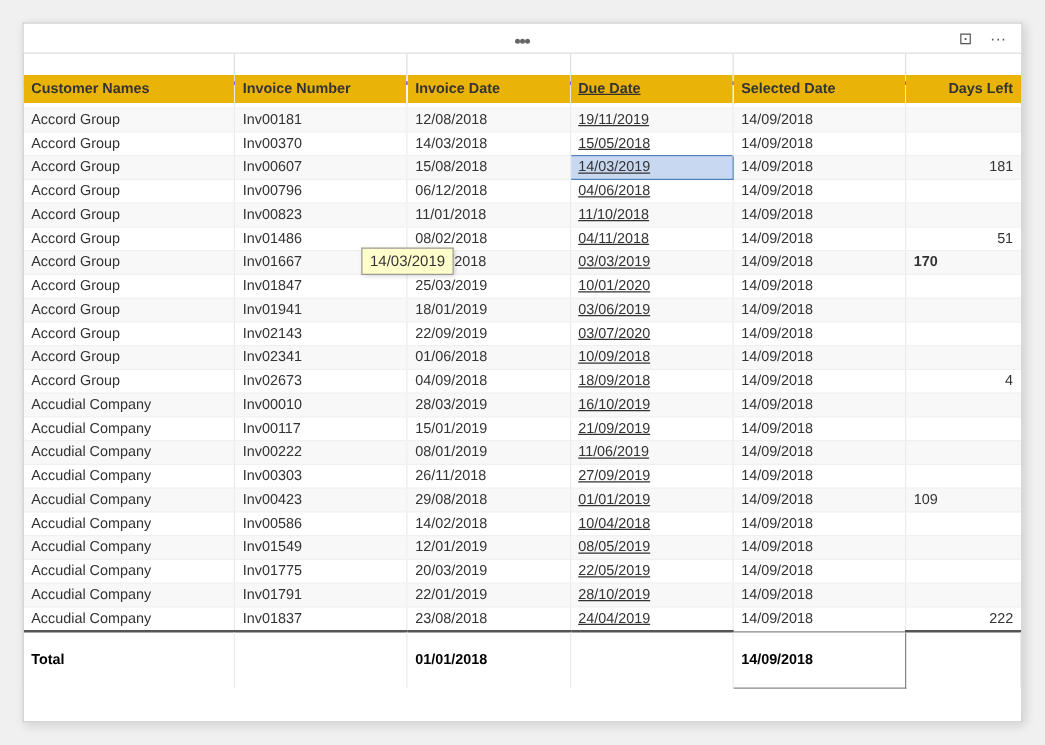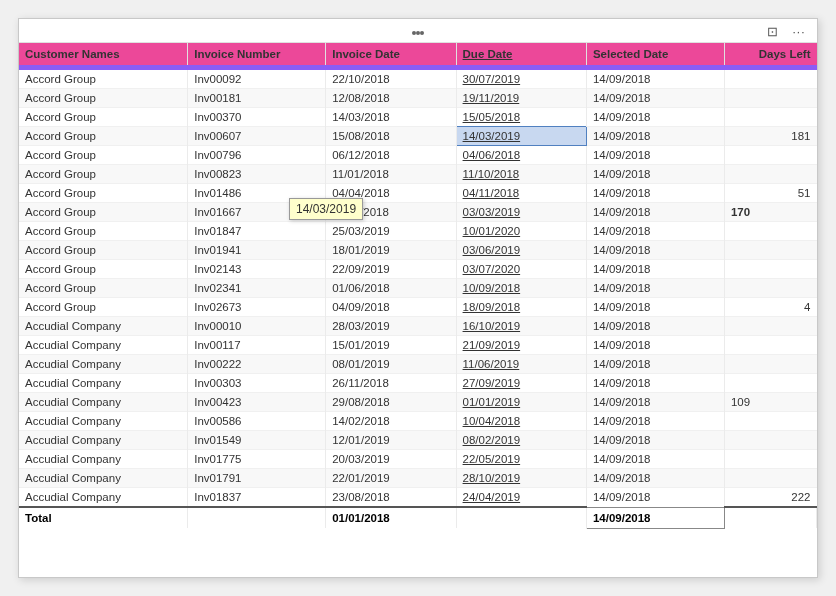--- a/index.html
+++ b/index.html
@@ -75,30 +75,30 @@
       overflow-y: auto;
       overflow-x: hidden;
       position: relative;
     }
     table {
       width: 100%;
       border-collapse: collapse;
       table-layout: fixed;
     }
     thead th {
-      background: #ec4899;
-      border-bottom: 5px solid #8b5cf6;
+      background: #eab308;
+      border-bottom: 3px solid #8b5cf6;
       border-right: 1px solid #e0e0e0;
       padding: 5px 6px;
       text-align: left;
       font-weight: 600;
       font-size: 11.5px;
       color: #333;
       position: sticky;
-      top: 0;
+      top: 17px;
       z-index: 2;
     }
     thead th:last-child { border-right: none; }
     tbody tr {
       border-bottom: 1px solid #f0f0f0;
     }
     tbody tr:nth-child(even) {
       background: #f8f8f8;
     }
     tbody tr:nth-child(odd) {
@@ -139,21 +139,21 @@
       background: #c8d8f0 !important;
       border: 1px solid #5080c0 !important;
     }
     
     .table-container::-webkit-scrollbar { width: 10px; }
     .table-container::-webkit-scrollbar-track { background: #f5f5f5; }
     .table-container::-webkit-scrollbar-thumb { background: #c0c0c0; border: 1px solid #aaa; }
     tfoot td {
       font-weight: 700;
       font-size: 11.5px;
-      padding: 4px 6px;
+      padding: 16px 6px;
       border-top: 2px solid #555;
       border-right: 1px solid #ebebeb;
       margin-left: 48px;
     }
     tfoot tr { background: #ffffff !important; }
     .sel-date-cell {
       border: 1px solid #888;
     }
   </style>
 </head>
@@ -230,21 +230,21 @@
               <td class="col-customer">Accord Group</td>
               <td class="col-invoice-num">Inv00823</td>
               <td class="col-invoice-date">11/01/2018</td>
               <td class="col-due-date">11/10/2018</td>
               <td class="col-selected-date">14/09/2018</td>
               <td class="col-days-left" style="text-align: right;"></td>
             </tr>
             <tr>
               <td class="col-customer">Accord Group</td>
               <td class="col-invoice-num">Inv01486</td>
-              <td class="col-invoice-date">04/04/2018</td>
+              <td class="col-invoice-date">08/02/2018</td>
               <td class="col-due-date">04/11/2018</td>
               <td class="col-selected-date">14/09/2018</td>
               <td class="col-days-left" style="text-align: right;">51</td>
             </tr>
             <tr>
               <td class="col-customer">Accord Group</td>
               <td class="col-invoice-num">Inv01667</td>
               <td class="col-invoice-date">11/04/2018</td>
               <td class="col-due-date">03/03/2019</td>
               <td class="col-selected-date">14/09/2018</td>
@@ -335,21 +335,21 @@
               <td class="col-invoice-num">Inv00586</td>
               <td class="col-invoice-date">14/02/2018</td>
               <td class="col-due-date">10/04/2018</td>
               <td class="col-selected-date">14/09/2018</td>
               <td class="col-days-left" style="text-align: right;"></td>
             </tr>
             <tr>
               <td class="col-customer">Accudial Company</td>
               <td class="col-invoice-num">Inv01549</td>
               <td class="col-invoice-date">12/01/2019</td>
-              <td class="col-due-date">08/02/2019</td>
+              <td class="col-due-date">08/05/2019</td>
               <td class="col-selected-date">14/09/2018</td>
               <td class="col-days-left" style="text-align: right;"></td>
             </tr>
             <tr>
               <td class="col-customer">Accudial Company</td>
               <td class="col-invoice-num">Inv01775</td>
               <td class="col-invoice-date">20/03/2019</td>
               <td class="col-due-date">22/05/2019</td>
               <td class="col-selected-date">14/09/2018</td>
               <td class="col-days-left" style="text-align: right;"></td>

